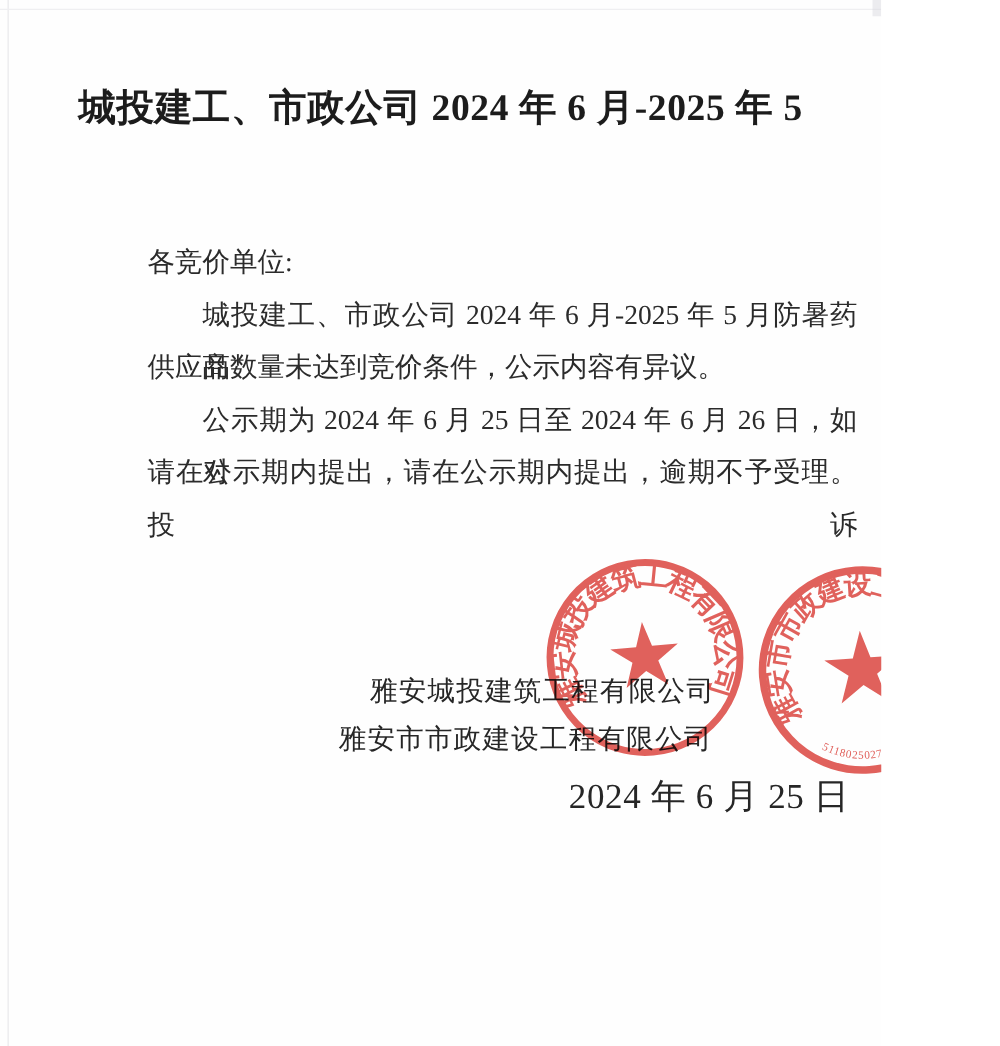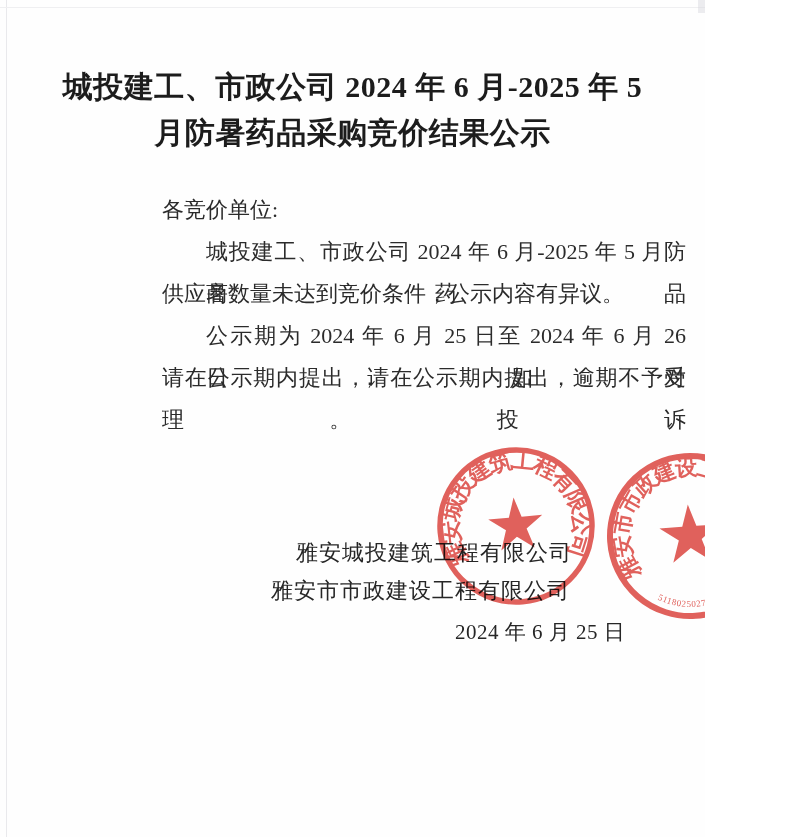--- a/index.html
+++ b/index.html
@@ -22,28 +22,28 @@
   .title{
     position:absolute;top:64px;left:60px;right:60px;
     text-align:center;font-size:30px;font-weight:bold;
     line-height:46px;letter-spacing:.5px;color:#1c1c1c;
   }
 
   .body-text{
     position:absolute;left:118px;top:189px;width:568px;
     font-size:22px;color:var(--ink);
   }
-  .doc-line{height:42px;line-height:42px;white-space:nowrap;margin-left:44px;}
+  .doc-line{height:42px;line-height:42px;white-space:nowrap;}
   .doc-line.fill{white-space:normal;text-align:justify;text-align-last:justify;}
   .doc-line.indent{padding-left:44px;}
 
   .sig-line{position:absolute;font-size:22px;letter-spacing:1px;color:#262626;z-index:1;}
   .sig-company-1{top:538px;right:133px;}
   .sig-company-2{top:576px;right:135px;}
-  .sig-date{top:618px;left:455px;font-size:21px;letter-spacing:.5px;}
+  .sig-date{top:618px;left:455px;font-size:28px;letter-spacing:.5px;}
 
   .seal{position:absolute;z-index:2;mix-blend-mode:multiply;opacity:.88;}
   .seal-left{left:434px;top:444px;}
   .seal-right{left:604px;top:450px;}
   .seal .ring{fill:none;stroke:var(--seal-red);}
   .seal .star{fill:var(--seal-red);}
   .seal text{fill:var(--seal-red);font-family:"Liberation Serif","DejaVu Serif",serif;font-weight:bold;}
   .seal .ring-name{font-size:23px;}
   .seal-right .ring-name{font-size:22px;letter-spacing:-1.7px;}
   .seal-left .ring-name{letter-spacing:-2.4px;}
@@ -52,21 +52,20 @@
 </head>
 <body>
 
 <div class="page">
   <div class="edge-left"></div>
   <div class="edge-top"></div>
   <div class="corner-tr"></div>
 
   <div class="title">
     <div>城投建工、市政公司 2024 年 6 月-2025 年 5</div>
-    <div>月防暑药品采购竞价结果公示</div>
   </div>
 
   <div class="body-text">
     <div class="doc-line">各竞价单位:</div>
     <div class="doc-line fill indent">城投建工、市政公司 2024 年 6 月-2025 年 5 月防暑药品</div>
     <div class="doc-line">供应商数量未达到竞价条件，公示内容有异议。</div>
     <div class="doc-line fill indent">公示期为 2024 年 6 月 25 日至 2024 年 6 月 26 日，如对</div>
     <div class="doc-line fill">请在公示期内提出，请在公示期内提出，逾期不予受理。投诉</div>
   </div>
 

